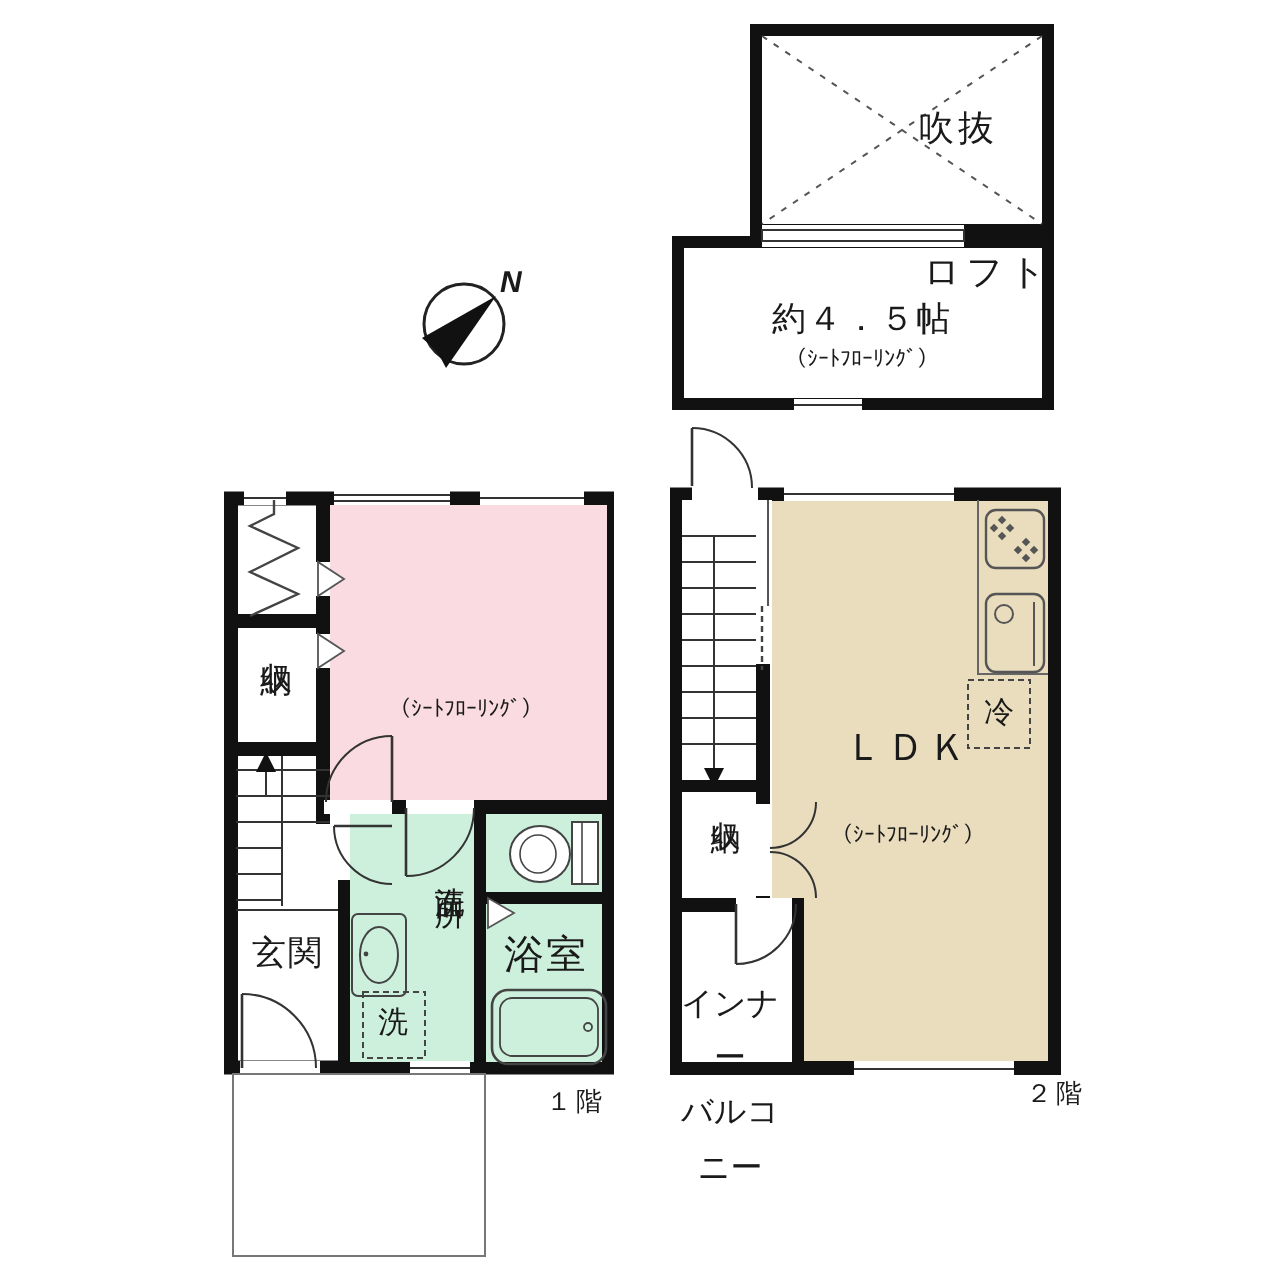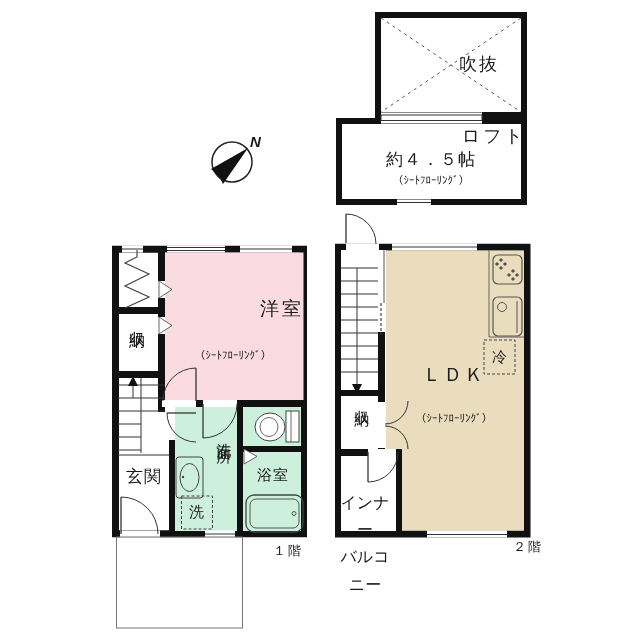--- a/index.html
+++ b/index.html
@@ -217,30 +217,29 @@
 </svg>
 
 <div class="lbl ctr" style="left:375px;top:53px;width:152px;font-size:18px;letter-spacing:2px;margin-left:28px;">吹抜</div>
 
 <div class="lbl ctr name" style="left:336px;top:125px;width:190px;font-size:18px;">ロフト</div>
 <div class="lbl ctr size" style="left:336px;top:149px;width:190px;">約４．５帖</div>
 <div class="lbl ctr note" style="left:336px;top:174px;width:190px;">（ｼｰﾄﾌﾛｰﾘﾝｸﾞ）</div>
 
 <div class="lbl north" style="left:250px;top:133px;">N</div>
 
-<div class="lbl ctr name" style="left:162px;top:297px;width:142px;">洋室</div>
 <div class="lbl ctr note" style="left:162px;top:349px;width:142px;">（ｼｰﾄﾌﾛｰﾘﾝｸﾞ）</div>
 
 <div class="lbl vtext" style="left:127px;top:318px;font-size:16px;letter-spacing:2px;">収納</div>
 
 <div class="lbl ctr" style="left:115px;top:466px;width:58px;font-size:17px;letter-spacing:1px;text-align:center;">玄関</div>
 
 <div class="lbl vtext" style="left:214px;top:431px;font-size:15px;letter-spacing:3px;">洗面所</div>
 
-<div class="lbl ctr" style="left:246px;top:466px;width:54px;font-size:15px;letter-spacing:1px;">浴室</div>
+<div class="lbl ctr" style="left:246px;top:466px;width:54px;font-size:20px;letter-spacing:1px;">浴室</div>
 
 <div class="lbl ctr small" style="left:181px;top:503px;width:31px;">洗</div>
 
 <div class="lbl ctr caption" style="left:258px;top:543px;width:60px;">１階</div>
 
 <div class="lbl ctr" style="left:384px;top:363px;width:140px;font-size:19px;letter-spacing:2px;">ＬＤＫ</div>
 <div class="lbl ctr note" style="left:384px;top:412px;width:140px;">（ｼｰﾄﾌﾛｰﾘﾝｸﾞ）</div>
 
 <div class="lbl vtext" style="left:352px;top:398px;font-size:15px;letter-spacing:2px;">収納</div>
 

